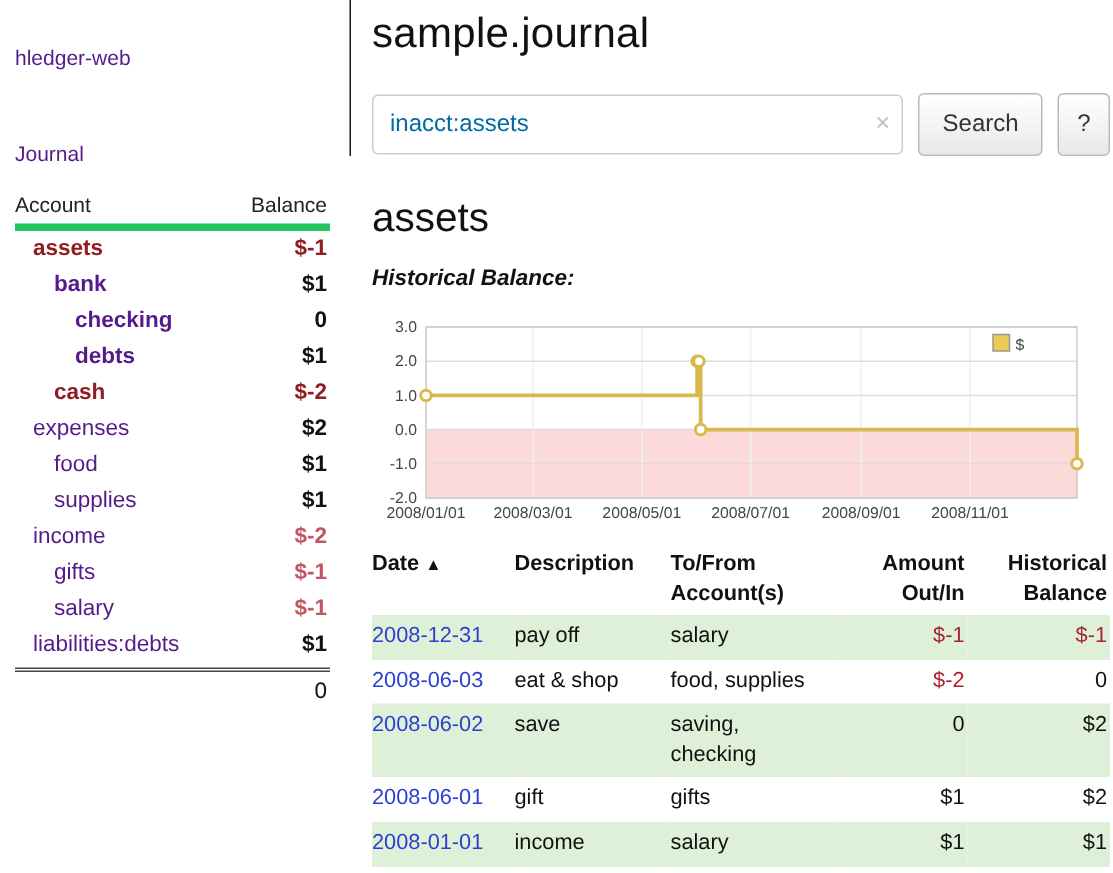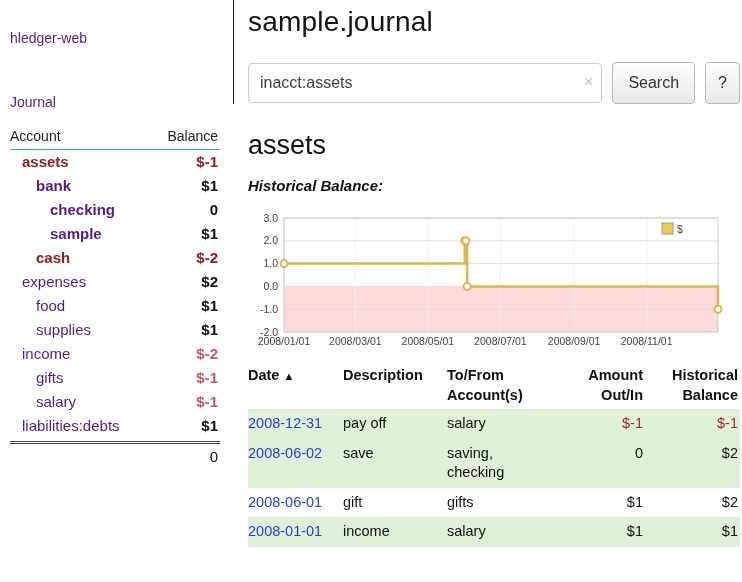--- a/index.html
+++ b/index.html
@@ -16,21 +16,21 @@
   *{box-sizing:border-box}
   body{margin:0;width:742px;height:582px;position:relative;overflow:hidden;
        background:#fff;color:#111;font-family:"Liberation Sans",sans-serif;}
 
   
   .sidebar{position:absolute;left:0;top:0;width:232px;padding:10px 12px 0 10px;margin-top:20px;}
   .app-title{display:block;color:var(--link-purple);font-size:14px;text-decoration:none;cursor:pointer;}
   .nav-journal{display:block;margin-top:48px;color:var(--link-purple);font-size:14px;text-decoration:none;cursor:pointer;}
   .acct-table{margin-top:18px;}
   .acct-header{display:flex;justify-content:space-between;font-size:14px;
-               padding:0 2px 5px 0;border-bottom:1px solid #22c55e;color:#222;}
+               padding:0 2px 5px 0;border-bottom:5px solid #22c55e;color:#222;}
   .acct-row{display:flex;align-items:center;padding:3px 2px 3px 0;font-size:15px;line-height:18px;}
   .acct-name{text-decoration:none;cursor:pointer;}
   .acct-name[data-tone="purple"]{color:var(--link-purple);}
   .acct-name[data-tone="maroon"]{color:var(--neg-strong);}
   .acct-name[data-bold="true"]{font-weight:bold;}
   .acct-name[data-depth="1"]{padding-left:12px;}
   .acct-name[data-depth="2"]{padding-left:26px;}
   .acct-name[data-depth="3"]{padding-left:40px;}
   .acct-bal{margin-left:auto;font-weight:bold;}
   .acct-bal[data-tone="normal"]{color:#111;}
@@ -40,21 +40,21 @@
   .total-row{display:flex;justify-content:flex-end;padding:4px 2px 0 0;font-size:15px;}
 
   .top-divider{position:absolute;left:233px;top:0;width:1px;height:104px;background:#1a1a1a;}
 
   
   .main{position:absolute;left:248px;top:0;width:492px;}
   .page-title{font-size:28px;font-weight:400;margin:6px 0 0 0;letter-spacing:.2px;}
   .search-row{display:flex;align-items:center;gap:10px;margin-top:24px;}
   .search-box{position:relative;width:356px;}
   .search-box input{width:100%;height:40px;border:1px solid #ccc;border-radius:4px;
-       font-size:16px;color:#404040;padding:0 30px 0 11px;font-family:"Liberation Sans",sans-serif;}
+       font-size:16px;color:#0369a1;padding:0 30px 0 11px;font-family:"Liberation Sans",sans-serif;}
   .clear{position:absolute;right:9px;top:9px;color:#c0c0c0;font-size:17px;cursor:pointer;line-height:20px;}
   .btn{height:42px;padding:0 15px;font-size:16px;color:#333;cursor:pointer;
        border:1px solid #b8b8b8;border-radius:4px;background:linear-gradient(#ffffff,#e8e8e8);
        font-family:"Liberation Sans",sans-serif;}
   .btn-help{padding:0 12px;}
   .account-heading{font-size:27px;font-weight:400;margin:26px 0 0 0;}
   .chart-label{font-weight:700;font-size:15px;margin:16px 0 16px 0;font-style:italic;}
   svg text{font-family:"Liberation Sans",sans-serif;font-size:10.5px;fill:#444;}
 
   
@@ -88,21 +88,21 @@
     </div>
     <div class="acct-row">
       <a class="acct-name" data-depth="2" data-tone="purple" data-bold="true">bank</a>
       <span class="acct-bal" data-tone="normal">$1</span>
     </div>
     <div class="acct-row">
       <a class="acct-name" data-depth="3" data-tone="purple" data-bold="true">checking</a>
       <span class="acct-bal" data-tone="normal">0</span>
     </div>
     <div class="acct-row">
-      <a class="acct-name" data-depth="3" data-tone="purple" data-bold="true">sample</a>
+      <a class="acct-name" data-depth="3" data-tone="purple" data-bold="true">debts</a>
       <span class="acct-bal" data-tone="normal">$1</span>
     </div>
     <div class="acct-row">
       <a class="acct-name" data-depth="2" data-tone="maroon" data-bold="true">cash</a>
       <span class="acct-bal" data-tone="maroon">$-2</span>
     </div>
     <div class="acct-row">
       <a class="acct-name" data-depth="1" data-tone="purple" data-bold="false">expenses</a>
       <span class="acct-bal" data-tone="normal">$2</span>
     </div>
@@ -213,20 +213,27 @@
       </tr>
     </thead>
     <tbody>
       <tr data-shade="true">
         <td><a>2008-12-31</a></td>
         <td>pay off</td>
         <td>salary</td>
         <td class="c-num" data-tone="neg">$-1</td>
         <td class="c-num" data-tone="neg">$-1</td>
       </tr>
+      <tr data-shade="false">
+        <td><a>2008-06-03</a></td>
+        <td>eat &amp; shop</td>
+        <td>food, supplies</td>
+        <td class="c-num" data-tone="neg">$-2</td>
+        <td class="c-num" data-tone="normal">0</td>
+      </tr>
       <tr data-shade="true">
         <td><a>2008-06-02</a></td>
         <td>save</td>
         <td>saving, checking</td>
         <td class="c-num" data-tone="normal">0</td>
         <td class="c-num" data-tone="normal">$2</td>
       </tr>
       <tr data-shade="false">
         <td><a>2008-06-01</a></td>
         <td>gift</td>

